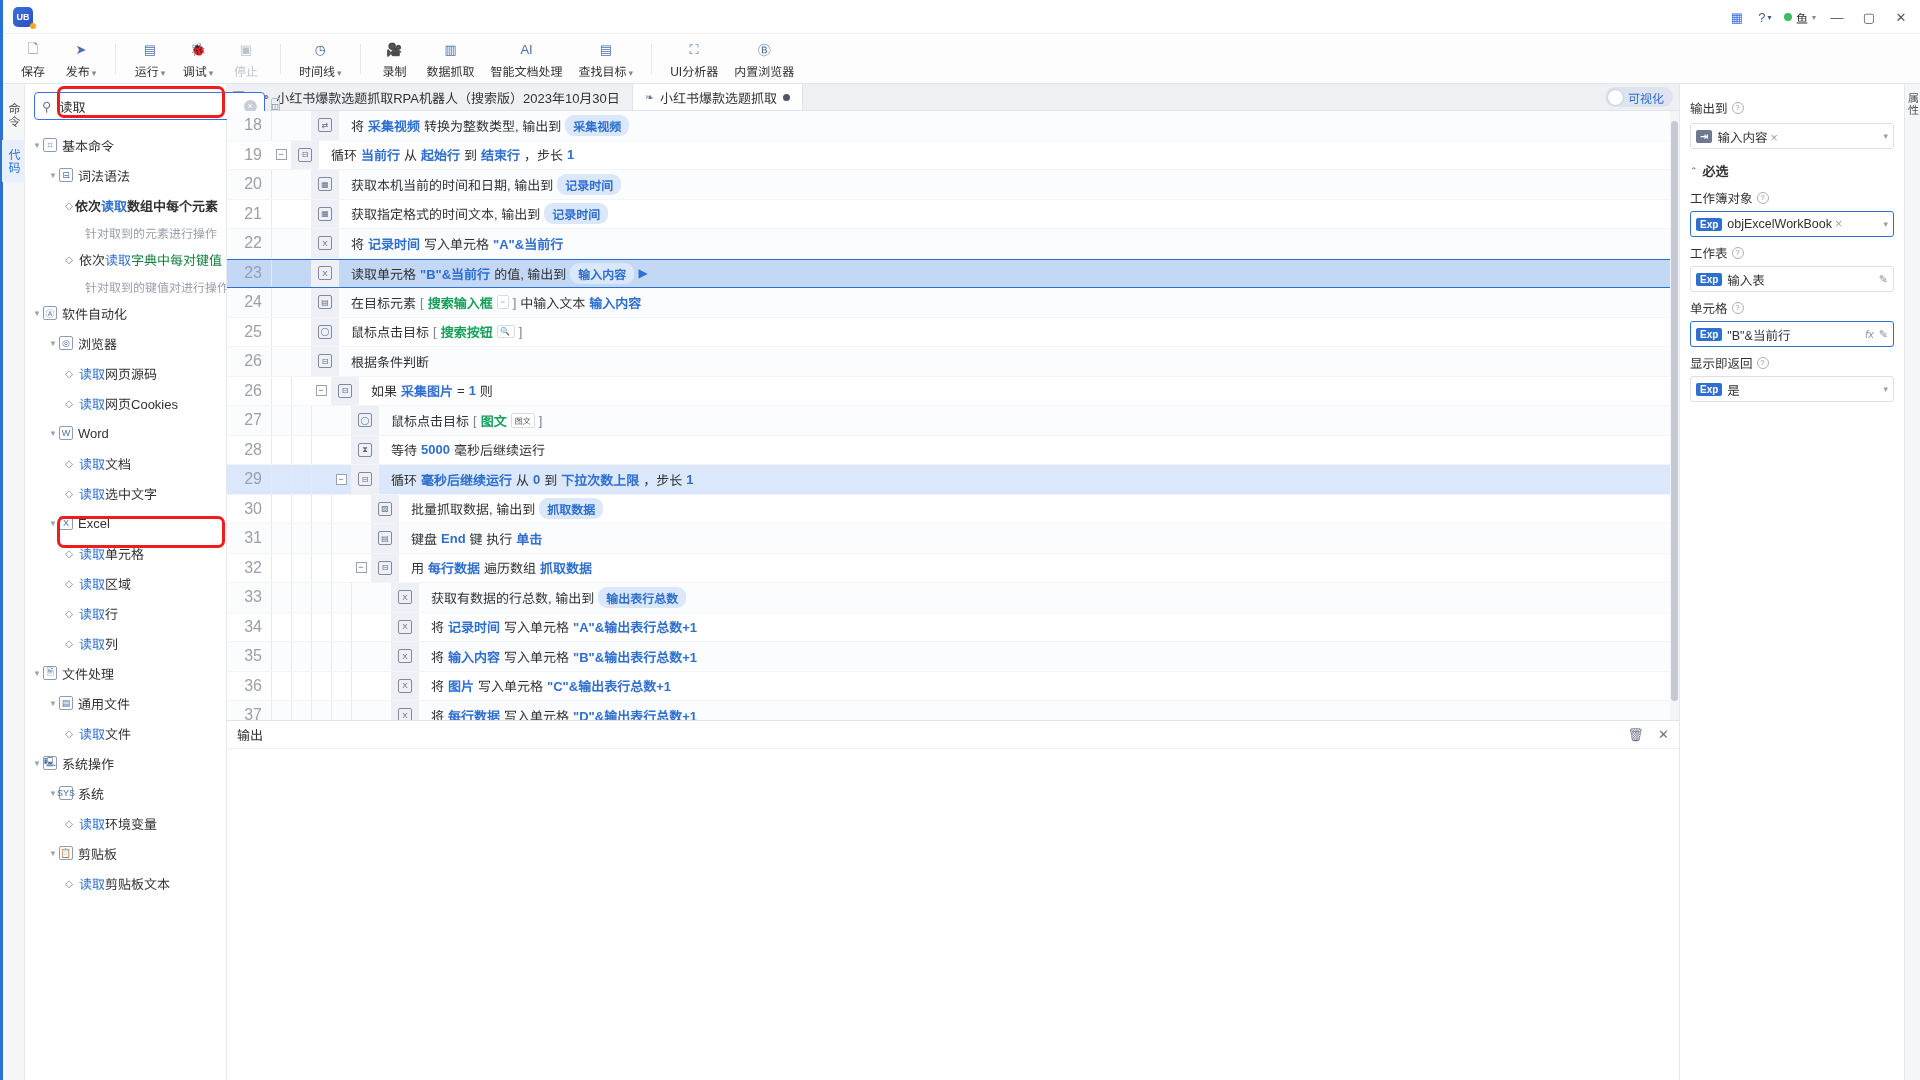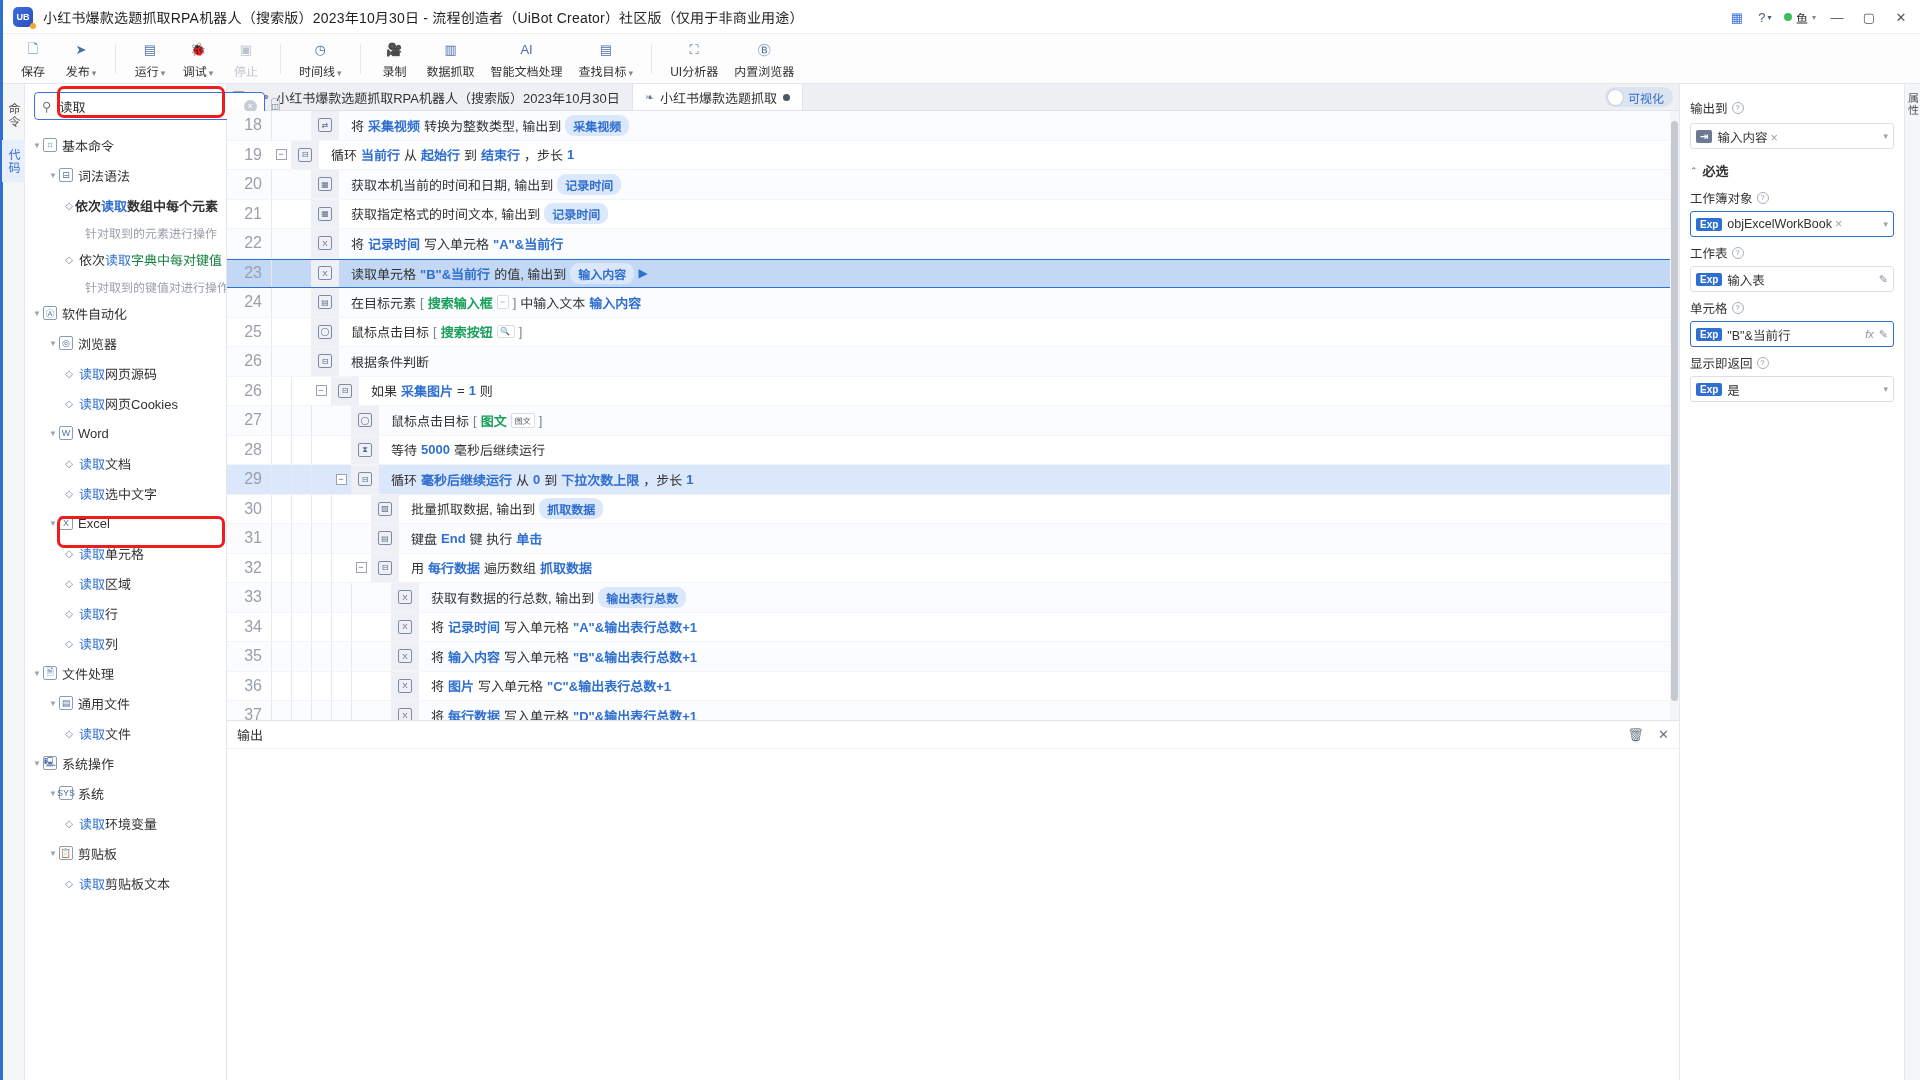--- a/index.html
+++ b/index.html
@@ -246,21 +246,20 @@
 </style>
 </head>
 <body>
 
 <div id="app">
 
   <div class="titlebar">
     <div class="app-logo">
         <span>UB</span>
       </div>
-    <div class="title-text">小红书爆款选题抓取RPA机器人（搜索版）2023年10月30日 - 流程创造者（UiBot Creator）社区版（仅用于非商业用途）</div>
     <div class="title-right">
       <div class="tb-ico blue">▦</div>
       <div class="tb-ico">
         <span>?</span>
           <span style="font-size:8px;margin-left:2px">▾</span>
       </div>
       <div class="tb-user">
         <span class="dot-green"></span>
         <span>鱼</span>
         <span style="font-size:8px;color:#888">▾</span>

